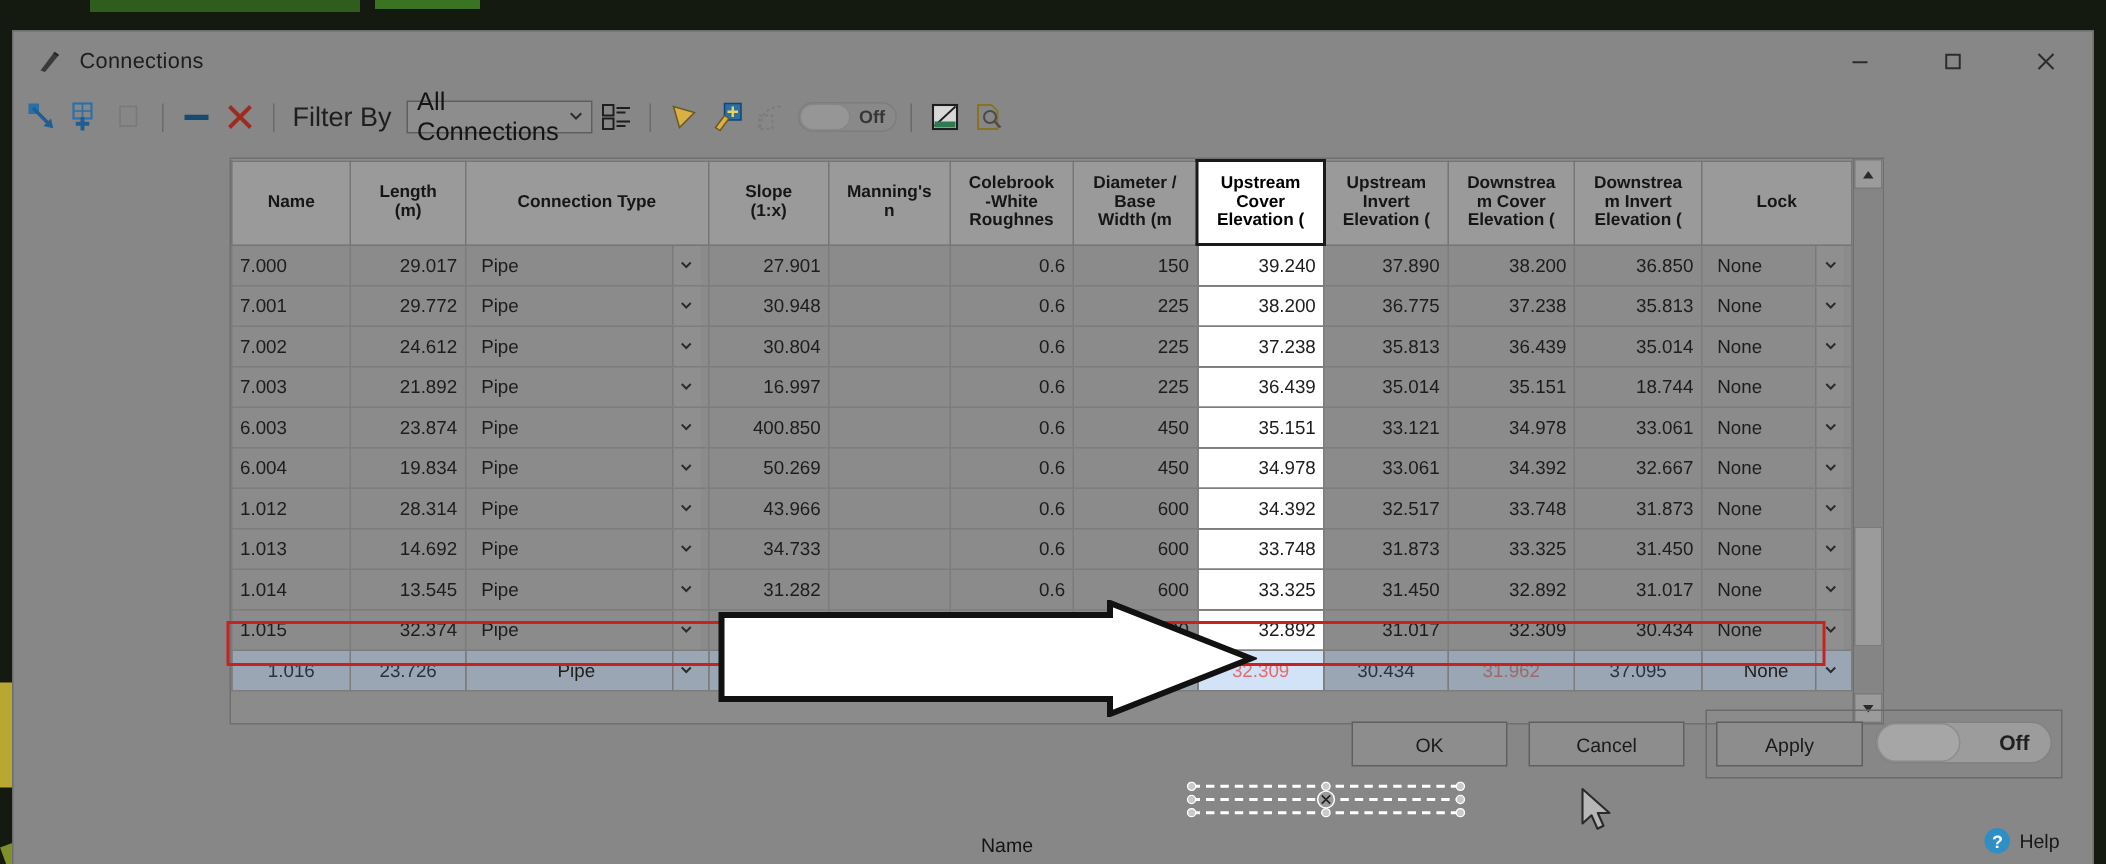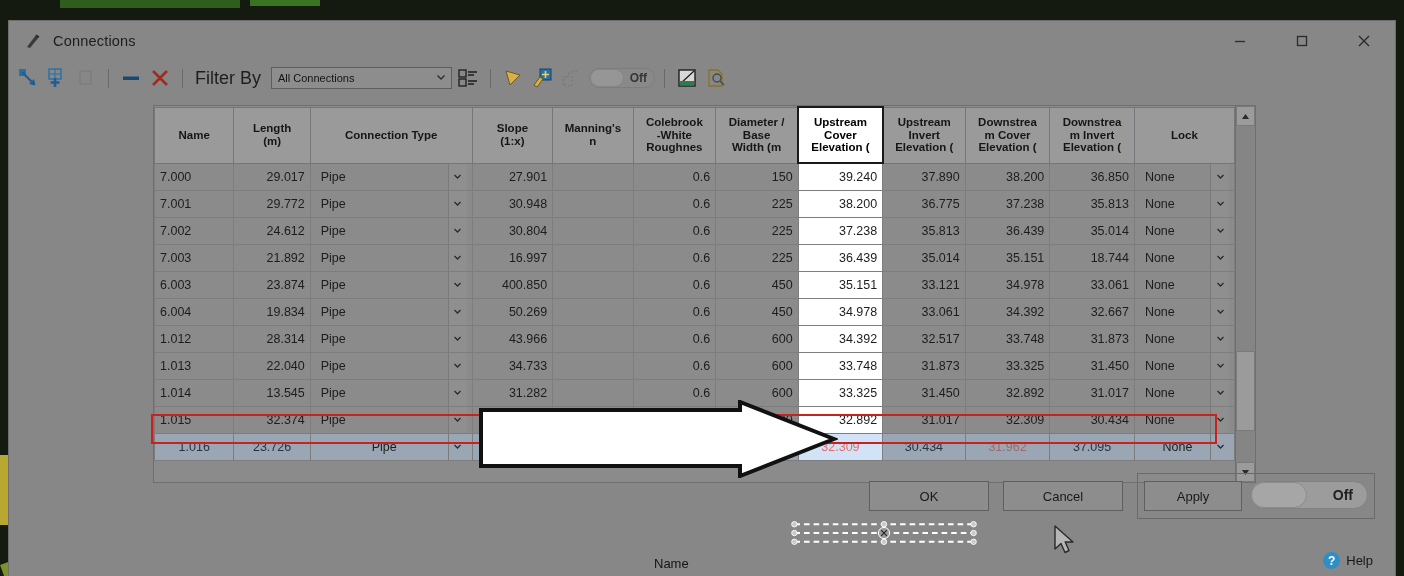--- a/index.html
+++ b/index.html
@@ -78,26 +78,26 @@
     background: #6a6a6a;
     margin: 0 6px;
   }
   .filter-label {
     font-size: 18px;
     color: #1e1e1e;
     margin: 0 7px 0 3px;
     white-space: nowrap;
   }
   .filter-select {
-    width: 181px; height: 22px;
+    width: 124px; height: 22px;
     background: #8d8d8d;
     border: 1px solid #5e5e5e;
     display: flex; align-items: center;
     padding: 0 4px 0 6px;
-    font-size: 11px;
+    font-size: 17px;
     color: #141414;
     position: relative;
   }
   .filter-select .cap { flex: 1; }
   .toggle-off {
     width: 66px; height: 20px;
     border-radius: 10px;
     background: #8a8a8a;
     border: 1px solid #7b7b7b;
     display: flex; align-items: center;
@@ -210,21 +210,21 @@
     border: 1px solid #7a7a7a;
   }
 
   
   .footer-btns {
     position: absolute;
     right: 20px; bottom: 62px;
     display: flex; align-items: center; gap: 14px;
   }
   .btn {
-    width: 120px; height: 30px;
+    width: 104px; height: 30px;
     background: #8d8d8d;
     border: 1px solid #5f5f5f;
     font-size: 13px;
     color: #1a1a1a;
     display: flex; align-items: center; justify-content: center;
     font-family: "Liberation Sans", sans-serif;
   }
   .apply-group {
     display: flex; align-items: flex-start;
     border: 1px solid #6a6a6a;
@@ -663,21 +663,21 @@
                   <span class="combo-arrow">
                     <svg width="11" height="11" viewBox="0 0 11 11">
                       <path d="M2.5 4 L5.5 7 L8.5 4" fill="none" stroke="#2b2b2b" stroke-width="1.3"></path>
                     </svg>
                   </span>
                 </div>
               </td>
             </tr>
             <tr>
               <td class="name">1.013</td>
-              <td class="num">22.040</td>
+              <td class="num">14.692</td>
               <td class="combo">
                 <div class="combo-inner">
                   <span class="txt">Pipe</span>
                   <span class="combo-arrow">
                     <svg width="11" height="11" viewBox="0 0 11 11">
                       <path d="M2.5 4 L5.5 7 L8.5 4" fill="none" stroke="#2b2b2b" stroke-width="1.3"></path>
                     </svg>
                   </span>
                 </div>
               </td>

